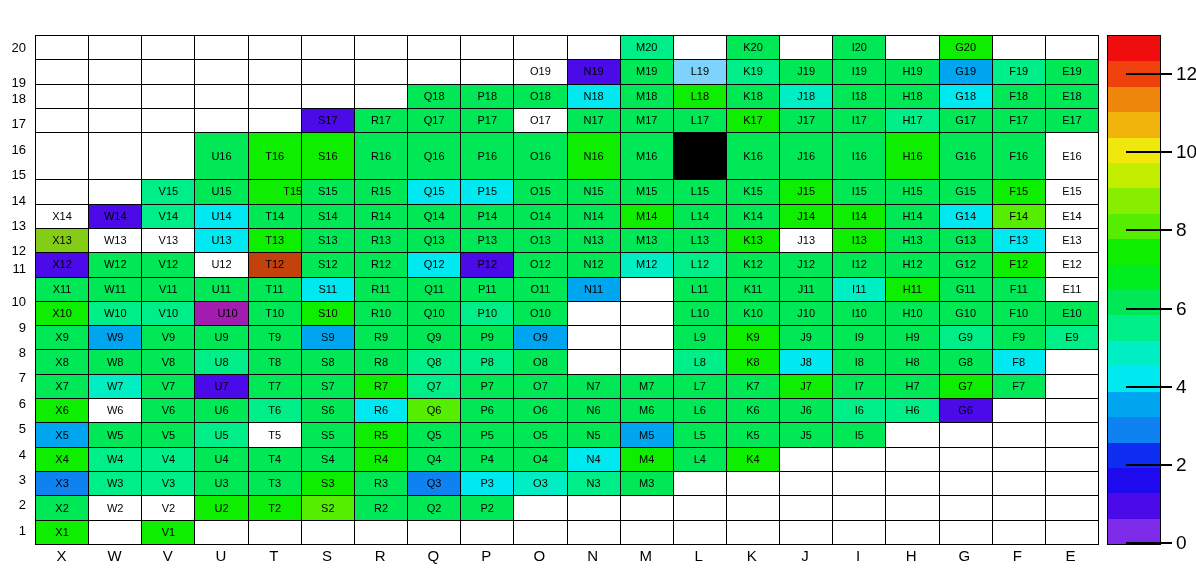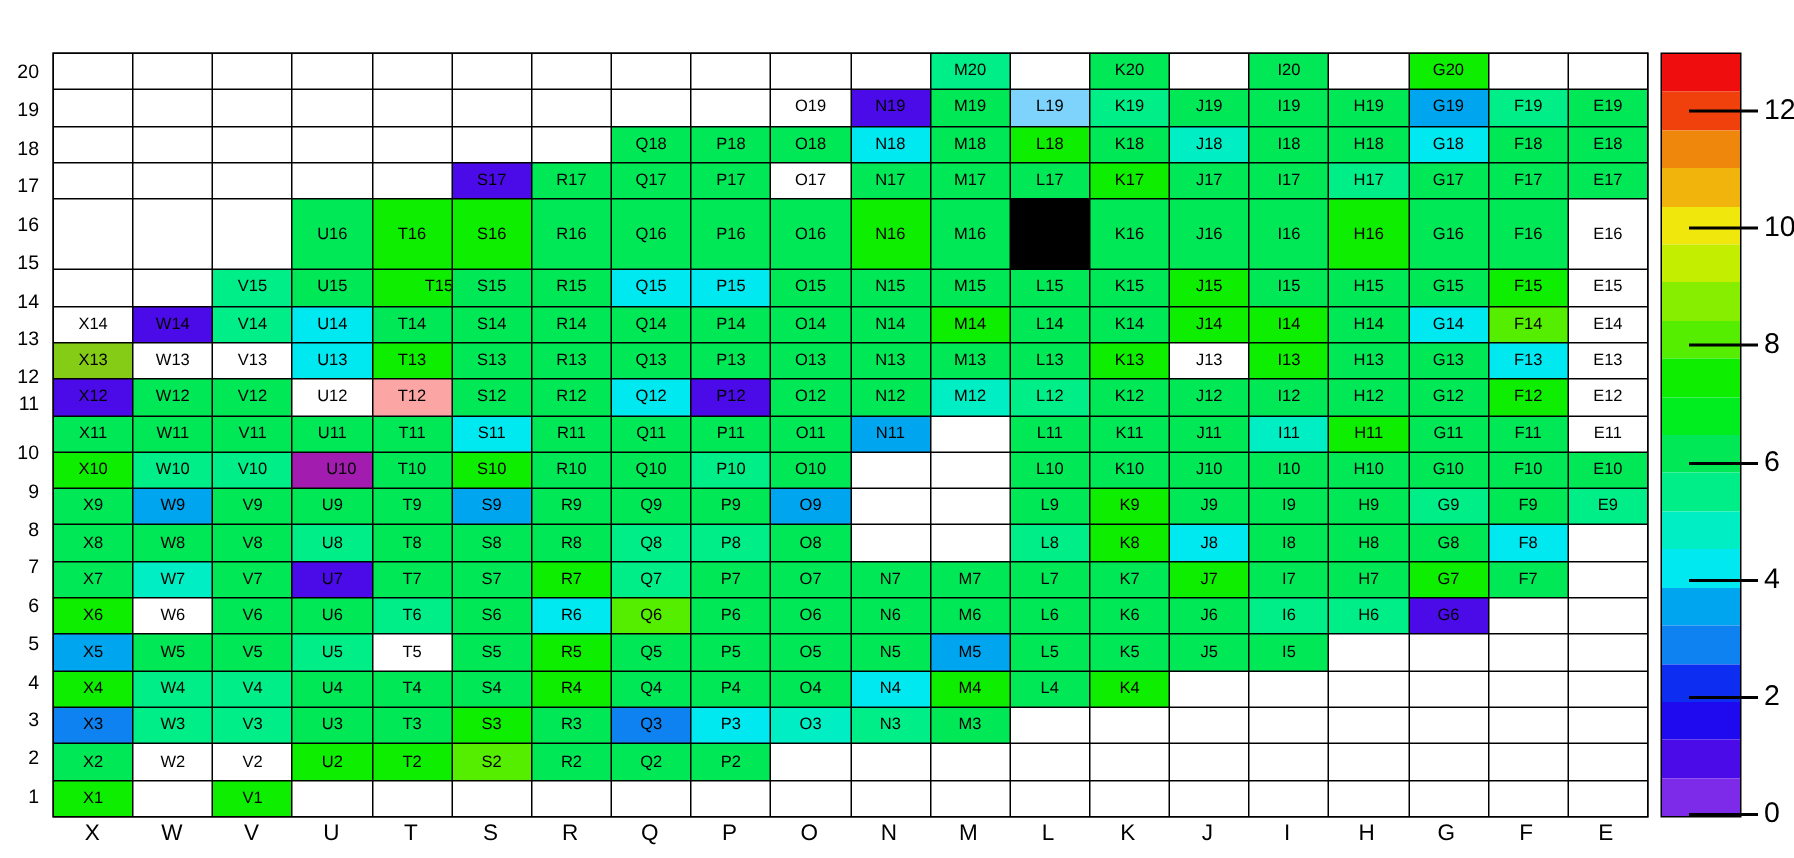--- a/index.html
+++ b/index.html
@@ -199,21 +199,21 @@
       <div class="cell" style="background: rgb(255, 255, 255);">J13</div>
       <div class="cell" style="background: rgb(13, 238, 0);">I13</div>
       <div class="cell" style="background: rgb(0, 232, 86);">H13</div>
       <div class="cell" style="background: rgb(0, 232, 86);">G13</div>
       <div class="cell" style="background: rgb(0, 232, 240);">F13</div>
       <div class="cell" style="background: rgb(255, 255, 255);">E13</div>
       <div class="cell" style="background: rgb(75, 10, 232);">X12</div>
       <div class="cell" style="background: rgb(0, 232, 86);">W12</div>
       <div class="cell" style="background: rgb(0, 232, 86);">V12</div>
       <div class="cell" style="background: rgb(255, 255, 255);">U12</div>
-      <div class="cell" style="background: #fca5a5;">T12</div>
+      <div class="cell" style="background: #c2410c;">T12</div>
       <div class="cell" style="background: rgb(0, 232, 86);">S12</div>
       <div class="cell" style="background: rgb(0, 232, 86);">R12</div>
       <div class="cell" style="background: rgb(0, 232, 240);">Q12</div>
       <div class="cell" style="background: rgb(75, 10, 232);">P12</div>
       <div class="cell" style="background: rgb(0, 232, 86);">O12</div>
       <div class="cell" style="background: rgb(0, 232, 86);">N12</div>
       <div class="cell" style="background: rgb(0, 238, 195);">M12</div>
       <div class="cell" style="background: rgb(0, 238, 135);">L12</div>
       <div class="cell" style="background: rgb(0, 232, 86);">K12</div>
       <div class="cell" style="background: rgb(0, 232, 86);">J12</div>
@@ -438,21 +438,21 @@
       <div class="cell"></div>
       <div class="cell"></div>
       <div class="cell"></div>
       <div class="cell"></div>
       <div class="cell"></div>
       <div class="cell"></div>
       <div class="cell"></div>
     </div>
   <div id="rowlabs">
       <div class="rowlab" style="top: 35px;">20</div>
-      <div class="rowlab" style="top: 60px;">19</div>
+      <div class="rowlab" style="top: 70px;">19</div>
       <div class="rowlab" style="top: 85.8px;">18</div>
       <div class="rowlab" style="top: 111.2px;">17</div>
       <div class="rowlab" style="top: 136.6px;">16</div>
       <div class="rowlab" style="top: 162px;">15</div>
       <div class="rowlab" style="top: 187.4px;">14</div>
       <div class="rowlab" style="top: 212.8px;">13</div>
       <div class="rowlab" style="top: 238.2px;">12</div>
       <div class="rowlab" style="top: 256px;">11</div>
       <div class="rowlab" style="top: 289px;">10</div>
       <div class="rowlab" style="top: 314.4px;">9</div>

